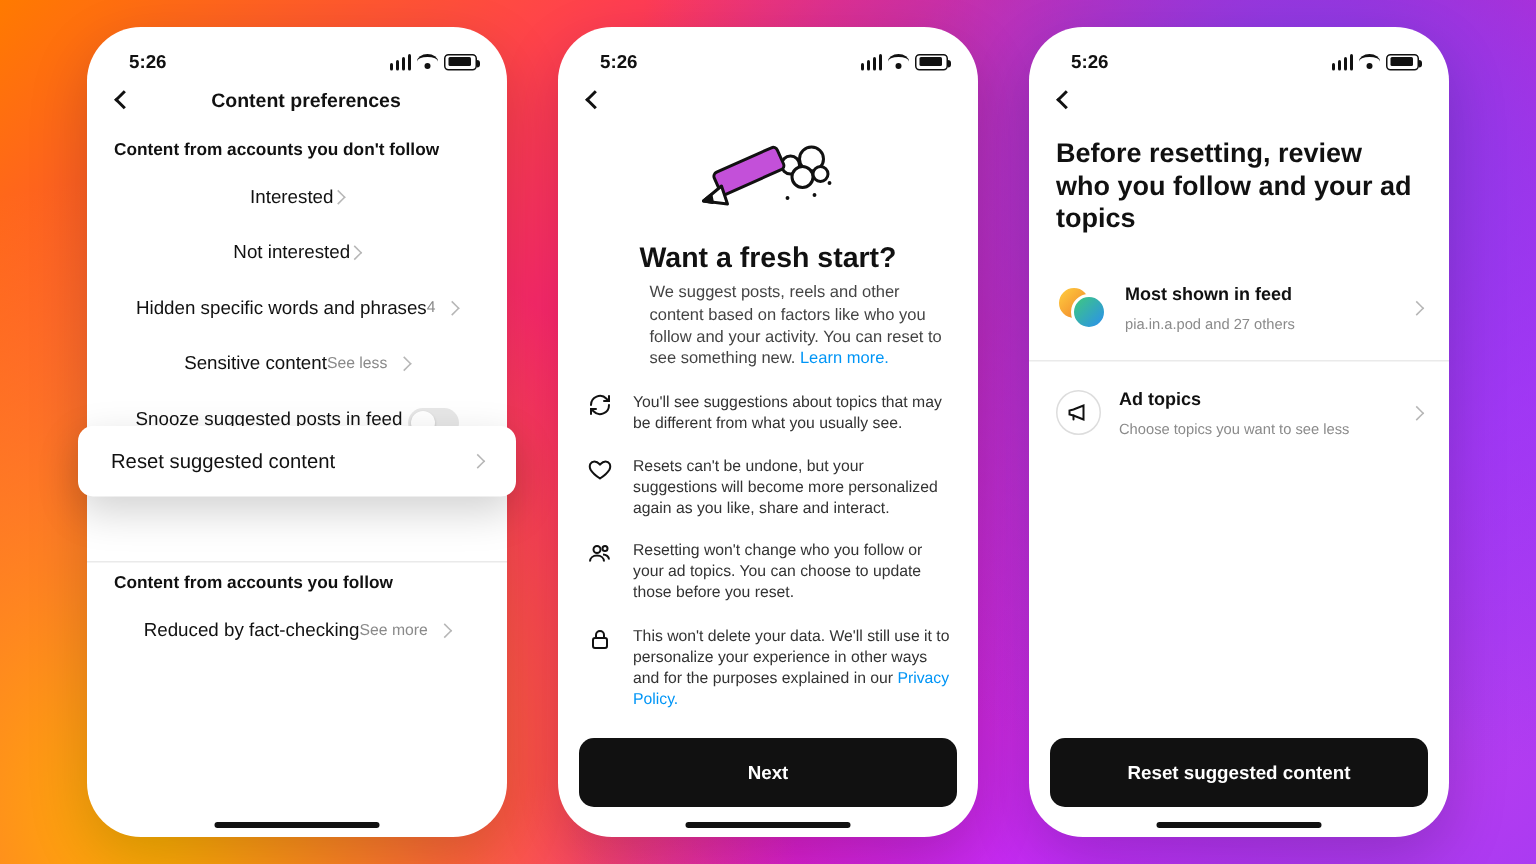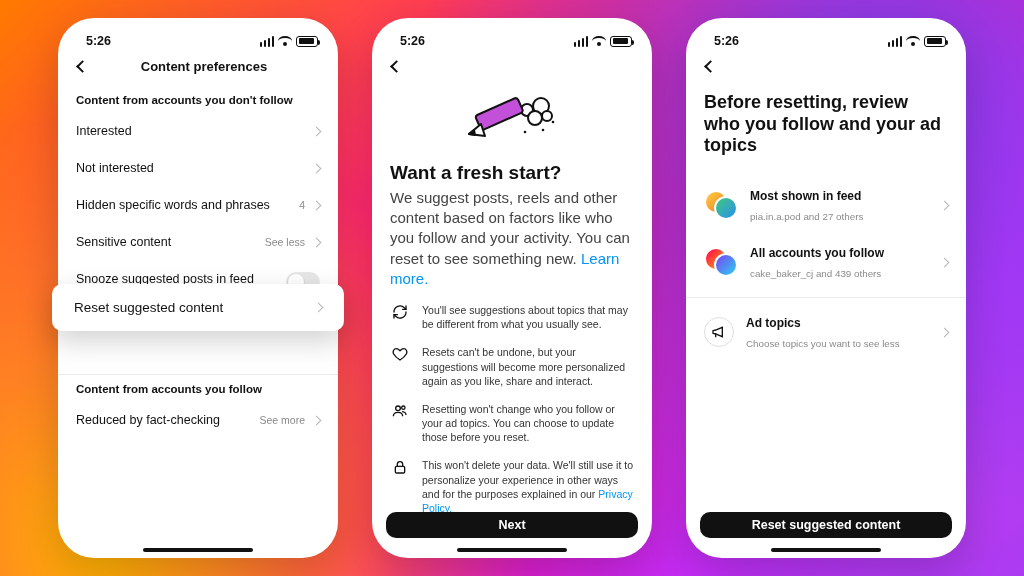--- a/index.html
+++ b/index.html
@@ -46,21 +46,21 @@
   .batt::before{content:"";position:absolute;left:1.5px;top:1.5px;bottom:1.5px;right:3px;background:#111;border-radius:1px;}
   .batt::after{content:"";position:absolute;right:-3px;top:3px;width:2px;height:5px;background:#111;border-radius:0 2px 2px 0;}
 
   .navbar{display:flex;align-items:center;gap:8px;padding:4px 14px 10px 14px;position:relative;min-height:26px;}
   .back{width:20px;height:20px;display:flex;align-items:center;justify-content:center;}
   .chev{width:9px;height:9px;border-left:2px solid #111;border-bottom:2px solid #111;transform:rotate(45deg);}
   .navtitle{position:absolute;left:12px;right:0;text-align:center;font-size:13px;font-weight:700;color:#111;pointer-events:none;}
 
   .content{padding:0 18px;}
   .section-title{font-size:11.5px;font-weight:700;color:#111;margin:8px 0 6px 0;}
-  .row{display:flex;align-items:center;justify-content:space-between;padding:11px 0;border-top:1px solid transparent;}
+  .row{display:flex;align-items:center;justify-content:center;padding:11px 0;border-top:1px solid transparent;}
   .row + .row{border-top:1px solid transparent;}
   .row .label{font-size:12.5px;color:#111;}
   .row .sub{font-size:10px;color:var(--muted);margin-top:2px;}
   .row .meta{display:flex;align-items:center;gap:8px;}
   .row .meta .txt{font-size:10.5px;color:var(--muted);}
   .chev-r{width:7px;height:7px;border-right:1.6px solid var(--chevron);border-top:1.6px solid var(--chevron);transform:rotate(45deg);}
   .toggle{width:34px;height:20px;border-radius:20px;background:#e7e7e7;position:relative;}
   .toggle::after{content:"";position:absolute;left:2px;top:2px;width:16px;height:16px;border-radius:50%;background:#fff;box-shadow:0 1px 2px rgba(0,0,0,.2);}
 
   .divider{height:1px;background:var(--divider);margin:6px -18px;}
@@ -69,31 +69,31 @@
     position:absolute;left:-6px;right:-6px;top:266px;
     background:#fff;border-radius:10px;
     box-shadow:0 10px 28px rgba(0,0,0,.18);
     padding:16px 22px;display:flex;align-items:center;justify-content:space-between;
     z-index:5;
   }
   .float-row .label{font-size:13.5px;color:#111;}
 
   
   .illus{display:flex;justify-content:center;padding:6px 0 4px 0;}
-  .h1{font-size:19px;font-weight:800;color:#111;margin:6px 0 4px 0;line-height:1.15;}
-  .p{font-size:15px;color:#444;line-height:1.35;}
+  .h1{font-size:19px;font-weight:800;color:#111;margin:6px 0 4px 0;line-height:1.15;text-align:center;}
+  .p{font-size:11px;color:#444;line-height:1.35;margin-left:43px;}
   .p a{color:var(--link);text-decoration:none;}
   .info-list{margin-top:14px;display:flex;flex-direction:column;gap:14px;}
   .info-item{display:flex;gap:12px;}
   .info-item .ic{flex:0 0 20px;display:flex;align-items:flex-start;justify-content:center;color:#111;padding-top:1px;}
   .info-item .txt{font-size:10.5px;color:#333;line-height:1.35;}
   .info-item .txt a{color:var(--link);text-decoration:none;}
 
   .btn-bar{position:absolute;left:14px;right:14px;bottom:20px;}
-  .btn{background:var(--btn);color:#fff;border-radius:10px;height:26px;display:flex;align-items:center;justify-content:center;font-size:12.5px;font-weight:600;}
+  .btn{background:var(--btn);color:#fff;border-radius:10px;height:46px;display:flex;align-items:center;justify-content:center;font-size:12.5px;font-weight:600;}
 
   .home-ind{position:absolute;left:50%;bottom:6px;width:110px;height:4px;background:#111;border-radius:4px;transform:translateX(-50%);}
 
   
   .h1b{font-size:18px;font-weight:800;color:#111;line-height:1.2;margin:6px 0 6px 0;}
   .sub2{font-size:10.3px;color:#555;line-height:1.35;}
   .media-row{display:flex;align-items:center;gap:12px;padding:12px 0;}
   .avstack{position:relative;width:34px;height:30px;flex:0 0 34px;}
   .avstack .av{position:absolute;width:24px;height:24px;border-radius:50%;border:2px solid #fff;}
   .av1{left:0;top:0;background:linear-gradient(135deg,#ffcf3f,#ef7c2a);}
@@ -321,31 +321,20 @@
         <span class="av av1"></span>
         <span class="av av2"></span>
       </div>
       <div class="media-txt">
         <div class="t">Most shown in feed</div>
         <div class="s">pia.in.a.pod and 27 others</div>
       </div>
       <span class="chev-r"></span>
     </div>
 
-    <div class="media-row">
-      <div class="avstack">
-        <span class="av av3"></span>
-        <span class="av av4"></span>
-      </div>
-      <div class="media-txt">
-        <div class="t">All accounts you follow</div>
-        <div class="s">cake_baker_cj and 439 others</div>
-      </div>
-      <span class="chev-r"></span>
-    </div>
 
     <div class="divider"></div>
 
     <div class="media-row">
       <div class="megaphone">
         <svg width="16" height="16" viewBox="0 0 24 24" fill="none" stroke="#111" stroke-width="2" stroke-linecap="round">
             <path d="M3 10v4l4 1 10 4V5L7 9 3 10z"></path>
             <path d="M7 15v4"></path>
           </svg>
       </div>

